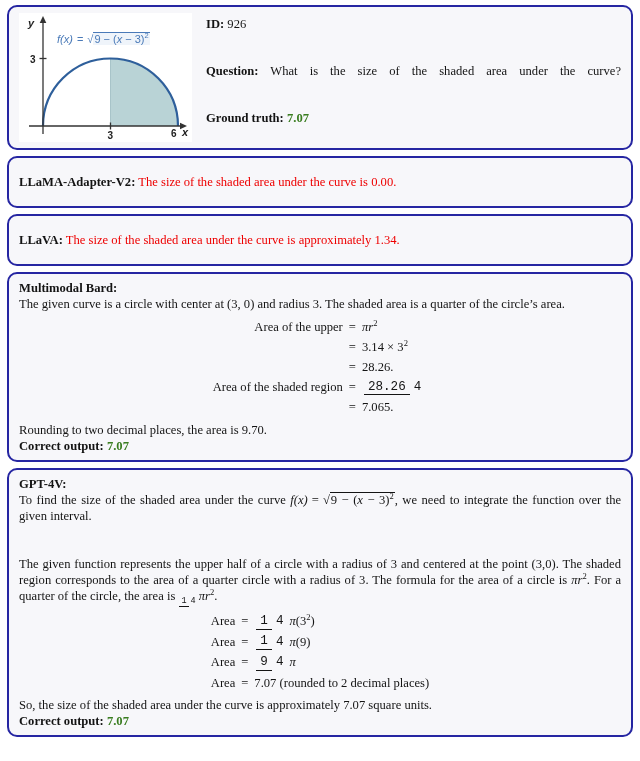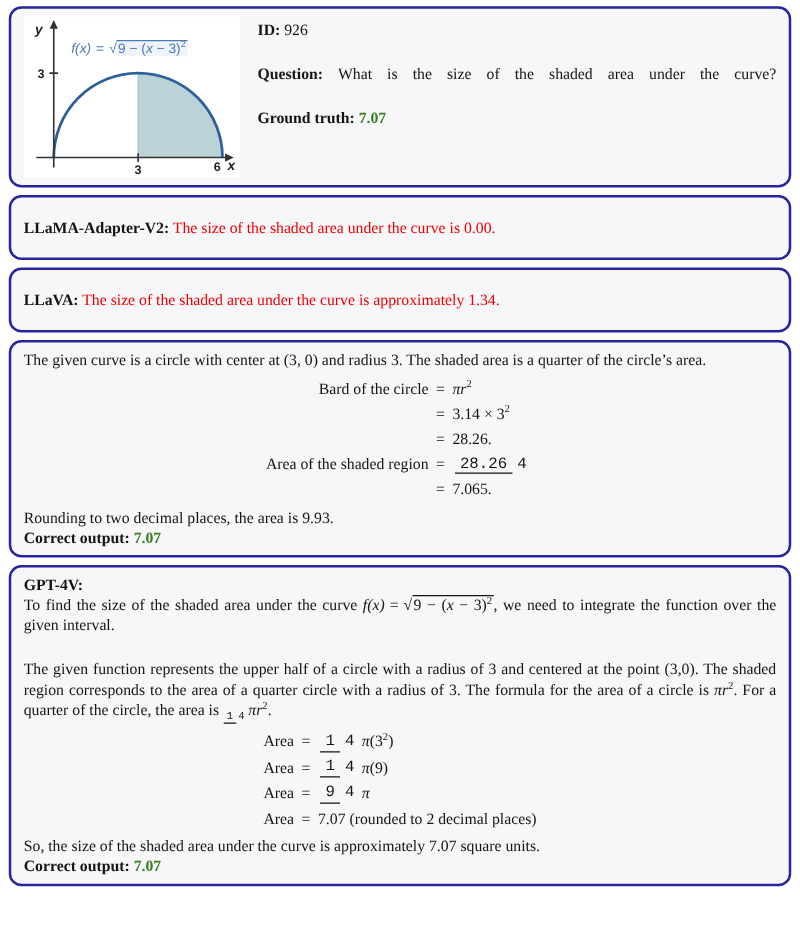--- a/index.html
+++ b/index.html
@@ -18,21 +18,21 @@
     border-radius: 10px;
     background: #f7f7fa;
     padding: 6px 10px;
   }
   .box.slim { padding: 16px 10px; }
   b, .bold { font-weight: bold; }
   .it { font-style: italic; }
   .red { color: #ee0000; }
   .green { color: #3a7d20; font-weight: bold; }
   p { margin: 0; line-height: 1.28; }
-  .mt14 { margin-top: 19px; }
+  .mt14 { margin-top: 31px; }
   .jline { text-align: justify; text-align-last: justify; }
   .just { text-align: justify; }
   sup { font-size: 0.68em; line-height: 0; }
 
   
   .q-row { display: flex; align-items: flex-start; }
   .q-text { flex: 1; padding-left: 14px; padding-top: 3px; }
 
   
   .figure { position: relative; width: 173px; height: 129px; background: #ffffff; flex: none; }
@@ -116,25 +116,26 @@
 
   <section class="box slim">
     <p><b>LLaMA-Adapter-V2:</b> <span class="red">The size of the shaded area under the curve is 0.00.</span></p>
   </section>
 
   <section class="box slim">
     <p><b>LLaVA:</b> <span class="red">The size of the shaded area under the curve is approximately 1.34.</span></p>
   </section>
 
   <section class="box">
+    <p><b>Multimodal Bard:</b></p>
     <p><span>The given curve is a circle with center at (3, 0) and radius 3. The shaded area is a quarter of the circle’s area.</span></p>
 
     <div class="eq-table">
       <div class="eq-row">
-        <span class="eq-cell eq-lhs">Bard of the circle</span>
+        <span class="eq-cell eq-lhs">Area of the upper</span>
         <span class="eq-cell eq-sign">=</span>
         <span class="eq-cell"><span class="it">πr</span><sup>2</sup></span>
       </div>
       <div class="eq-row">
         <span class="eq-cell eq-lhs"></span>
         <span class="eq-cell eq-sign">=</span>
         <span class="eq-cell"><span>3.14 × 3</span><sup>2</sup></span>
       </div>
       <div class="eq-row">
         <span class="eq-cell eq-lhs"></span>
@@ -149,21 +150,21 @@
               <span class="den">4</span>
             </span></span>
       </div>
       <div class="eq-row">
         <span class="eq-cell eq-lhs"></span>
         <span class="eq-cell eq-sign">=</span>
         <span class="eq-cell">7.065.</span>
       </div>
     </div>
 
-    <p><span>Rounding to two decimal places, the area is 9.93.</span></p>
+    <p><span>Rounding to two decimal places, the area is 9.70.</span></p>
     <p><b>Correct output:</b> <span class="green">7.07</span></p>
   </section>
 
   <section class="box">
     <p><b>GPT-4V:</b></p>
 
     <p class="just"><span>To find the size of the shaded area under the curve</span>
       <i>f(x)</i><span class="meq">=</span><span class="sqrt"><span>√</span><span class="rad"><span>9 − (</span><span class="it">x</span><span> − 3)</span><sup>2</sup></span></span><span>, we need to integrate the function over the given interval.</span></p>
 
     <p class="just mt14"><span>The given function represents the upper half of a circle with a radius of 3 and centered at the point (3,0). The shaded region corresponds to the area of a quarter circle with a radius of 3. The formula for the area of a circle is</span>

